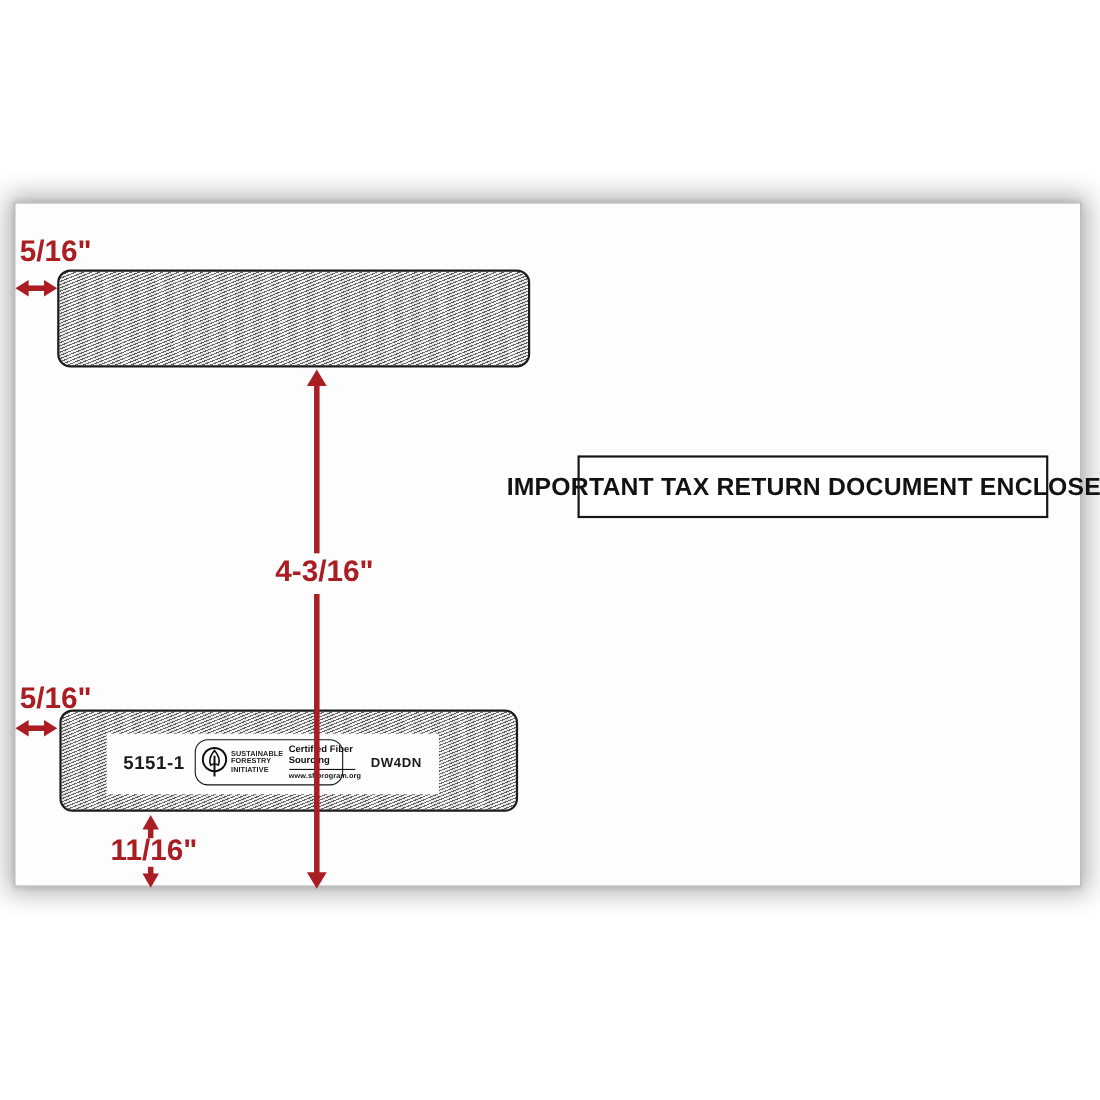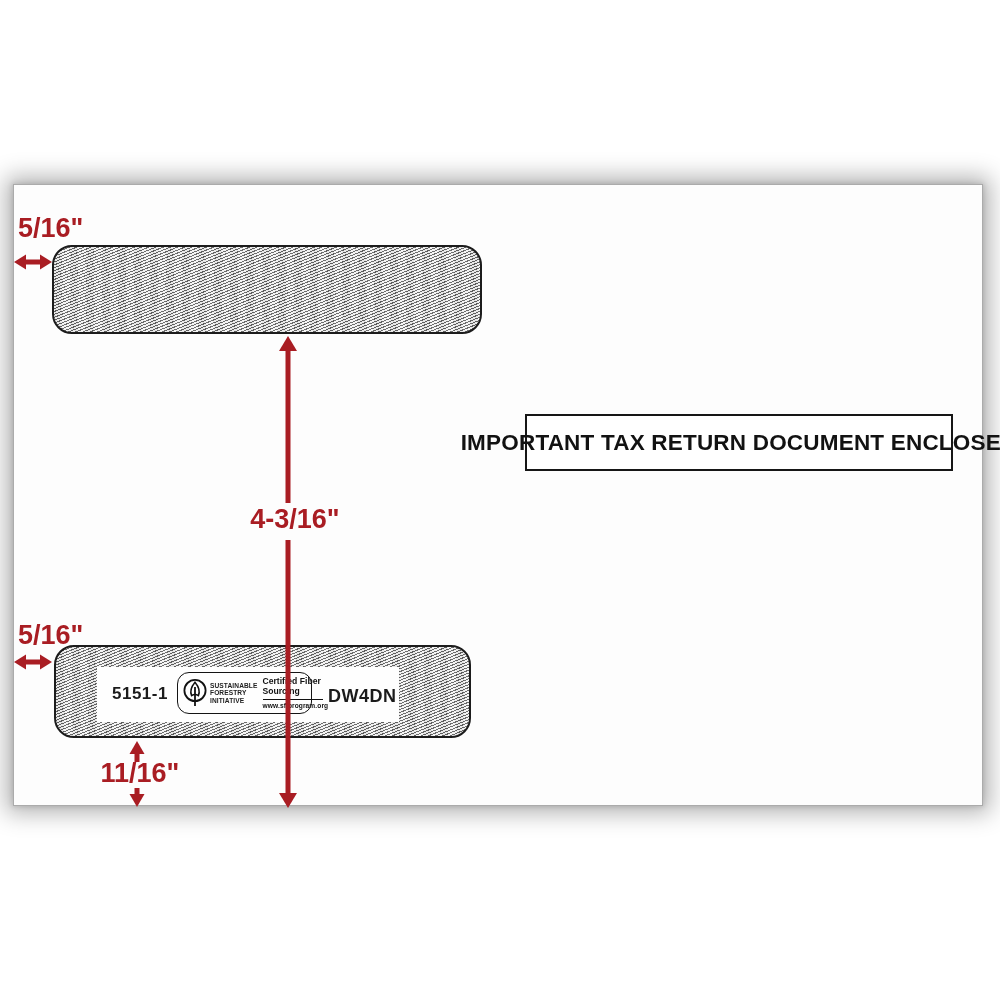--- a/index.html
+++ b/index.html
@@ -17,41 +17,41 @@
     position:absolute;left:13px;top:184px;width:970px;height:622px;
     background:#fdfdfd;
     border:1px solid #ababab;
     box-sizing:border-box;
     box-shadow:0 0 22px 7px rgba(0,0,0,0.30), 0 0 5px 1px rgba(0,0,0,0.12);
   }
   .window{
     position:absolute;
     box-sizing:border-box;
     border:2px solid #1c1c1c;
-    border-radius:20px;
+    border-radius:12px;
     background-color:#dcdcdc;
     background-image:
       repeating-linear-gradient(90deg, rgba(0,0,0,0.05) 0 8px, rgba(255,255,255,0.08) 8px 16px),
       repeating-linear-gradient(158deg, rgba(22,22,22,0.62) 0 1px, rgba(246,246,246,0.92) 1px 2.7px);
     overflow:hidden;
   }
   #top-window{left:38px;top:60px;width:430px;height:89px;}
   #bottom-window{left:40px;top:460px;width:417px;height:93px;}
   
   #insert-label{
     position:absolute;left:41px;top:20px;width:302px;height:55px;
     background:#fefefe;
   }
   #part-number{
     position:absolute;left:15px;top:17px;
     font-size:17px;font-weight:bold;color:#1b1b1b;letter-spacing:.5px;
   }
   #form-code{
-    position:absolute;left:231px;top:19px;
-    font-size:18px;font-weight:bold;color:#1b1b1b;letter-spacing:.5px;
+    position:absolute;left:240px;top:19px;
+    font-size:12px;font-weight:bold;color:#1b1b1b;letter-spacing:.5px;
   }
   #sfi-badge{
     position:absolute;left:80px;top:5px;width:135px;height:42px;
     box-sizing:border-box;
     border:1.5px solid #141414;border-radius:12px;
     display:flex;align-items:center;
     padding:2px 6px 2px 5px;
   }
   #sfi-tree{flex:0 0 auto;width:24px;height:30px;}
   #sfi-org{

